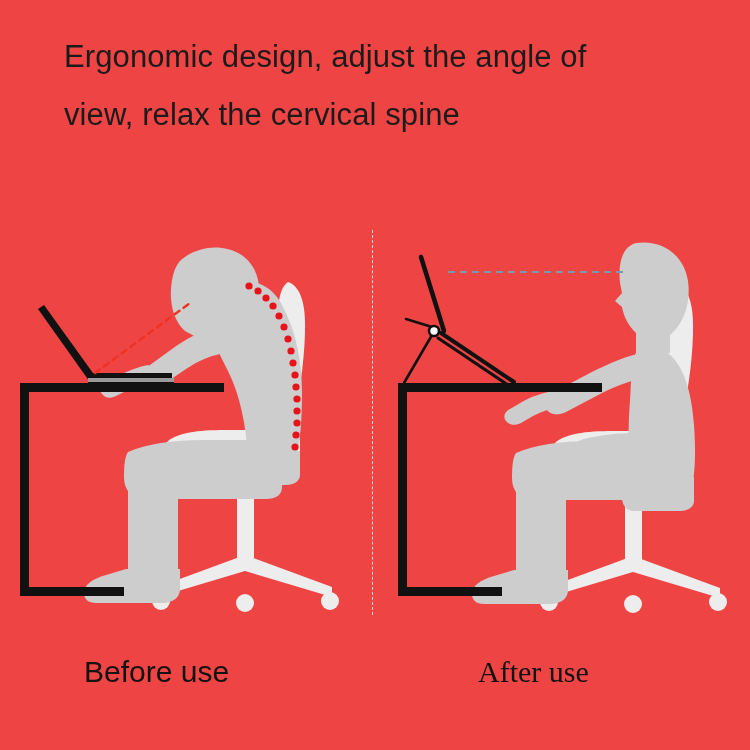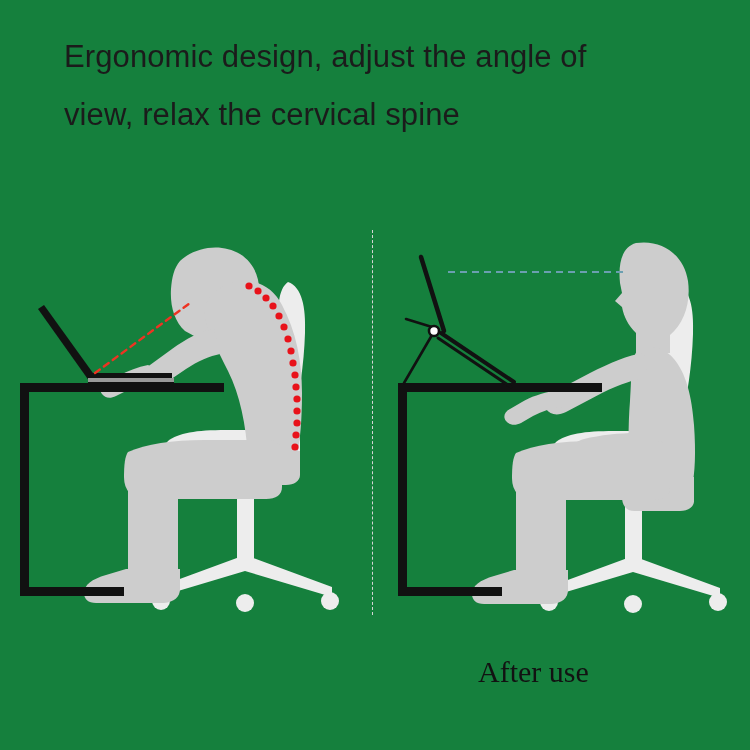--- a/index.html
+++ b/index.html
@@ -11,21 +11,21 @@
     height: 750px;
     background: #ffffff;
     font-family: "Liberation Sans", sans-serif;
     overflow: hidden;
     position: relative;
   }
   #page {
     position: relative;
     width: 750px;
     height: 750px;
-    background: #15803d;
+    background: #ef4444;
   }
 
   
   .heading {
     position: absolute;
     left: 64px;
     top: 28px;
     width: 640px;
     color: #1b1b1b;
     font-size: 31px;
@@ -259,16 +259,17 @@
         </g>
 
         <line x1="70" y1="47" x2="246" y2="47" stroke="#6b9fb0" stroke-width="1.8" stroke-dasharray="7 5" stroke-linecap="butt"></line>
       </svg>
     </div>
 
     <div class="divider"></div>
   </div>
 
   <div class="captions">
+    <div class="caption before">Before use</div>
     <div class="caption after">After use</div>
   </div>
 
 </div>
 
 </body></html>

